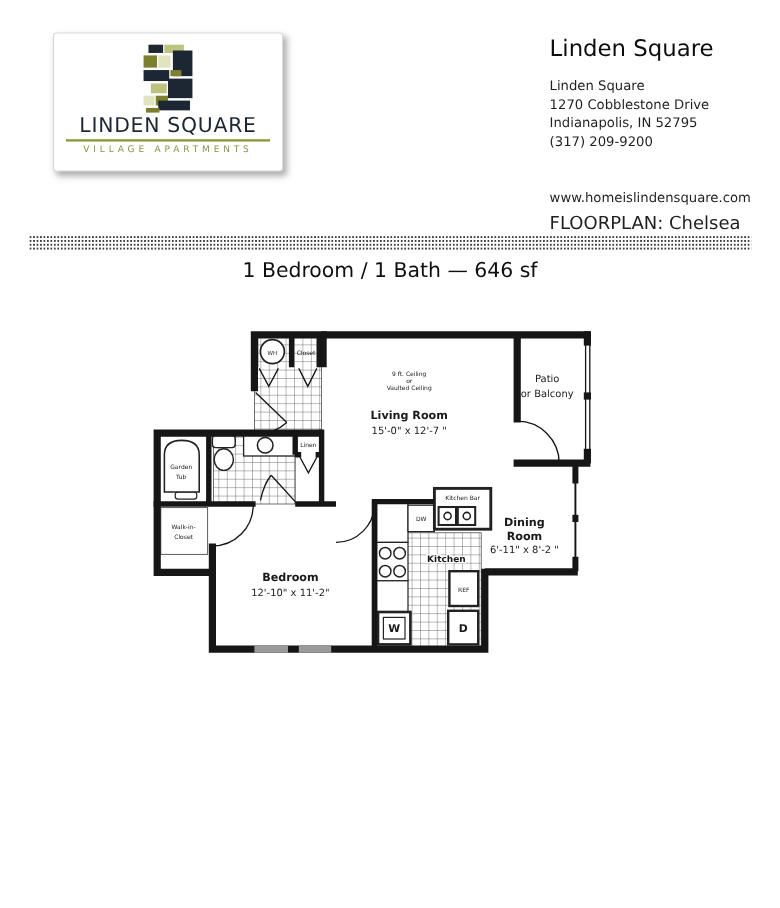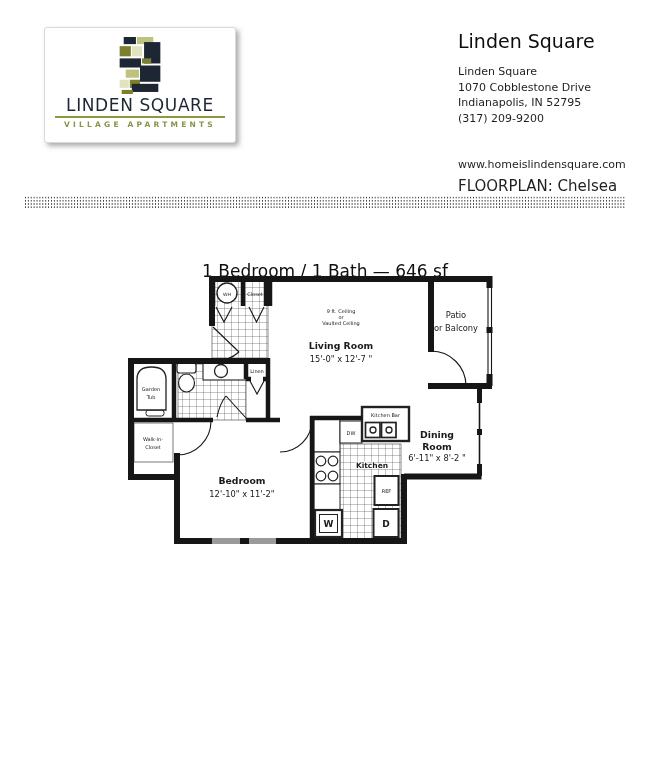--- a/index.html
+++ b/index.html
@@ -7,36 +7,36 @@
         font-family:"DejaVu Sans","Liberation Sans",sans-serif;color:#1a1a1a;}
 
   
   .logo-card{position:absolute;left:44px;top:27px;width:190px;height:114px;background:#fff;
              border:1px solid #d9d9d9;border-radius:3px;
              box-shadow:3px 3px 5px rgba(90,90,90,.5);
              display:flex;flex-direction:column;align-items:center;}
   .logo-mark{margin-top:9px;}
   .logo-name{font-size:17px;letter-spacing:.6px;color:#1c2733;margin-top:1px;white-space:nowrap;}
   .logo-rule{width:170px;border-top:2px solid #8a9a3c;margin:1px 0 2px;}
-  .logo-tagline{font-size:7.5px;letter-spacing:3.2px;color:#8d9248;white-space:nowrap;font-weight:bold;}
+  .logo-tagline{font-size:7.5px;letter-spacing:3.2px;color:#8d9248;white-space:nowrap;}
 
   
   .contact{position:absolute;left:458px;top:30px;width:190px;}
   .contact-title{font-size:19px;color:#0d0d0d;}
   .contact-address{margin-top:12px;font-size:11px;line-height:15.5px;color:#1f1f1f;}
   .contact-web{margin-top:31px;font-size:11px;line-height:16.5px;color:#1f1f1f;}
   .floorplan-label{position:absolute;left:458px;top:177px;font-size:15px;color:#1f1f1f;}
 
   
   .dotted{position:absolute;left:24px;top:196px;width:602px;height:13px;
           background-image:radial-gradient(circle,#3c3c3c .8px,rgba(0,0,0,0) 1px);
           background-size:2.9px 3.2px;}
 
   .plan-title{position:absolute;left:0;top:216px;width:650px;text-align:center;
-              font-size:17px;color:#0f0f0f;margin-top:45px;}
+              font-size:17px;color:#0f0f0f;}
 
   .floorplan{position:absolute;left:116px;top:262px;}
 
   svg text{font-family:"DejaVu Sans","Liberation Sans",sans-serif;fill:#1a1a1a;}
   .lbl-xs{font-size:4.6px;}
   .lbl-s{font-size:5px;}
   .lbl-kit{font-size:7.5px;font-weight:bold;paint-order:stroke;stroke:#ffffff;stroke-width:2px;}
   .lbl-room{font-size:9.3px;font-weight:bold;}
   .lbl-dims{font-size:8.3px;}
   .lbl-wd{font-size:9px;font-weight:bold;}
@@ -64,21 +64,21 @@
     </svg>
     <div class="logo-name">LINDEN SQUARE</div>
     <div class="logo-rule"></div>
     <div class="logo-tagline">VILLAGE APARTMENTS</div>
   </div>
 
   <div class="contact">
     <div class="contact-title">Linden Square</div>
     <div class="contact-address">
       <div>Linden Square</div>
-      <div>1070 Cobblestone Drive</div>
+      <div>1270 Cobblestone Drive</div>
       <div>Indianapolis, IN 52795</div>
       <div>(317) 209-9200</div>
     </div>
     <div class="contact-web">
       <div>www.homeislindensquare.com</div>
     </div>
   </div>
   <div class="floorplan-label">FLOORPLAN: Chelsea</div>
 
   <div class="dotted"></div>

